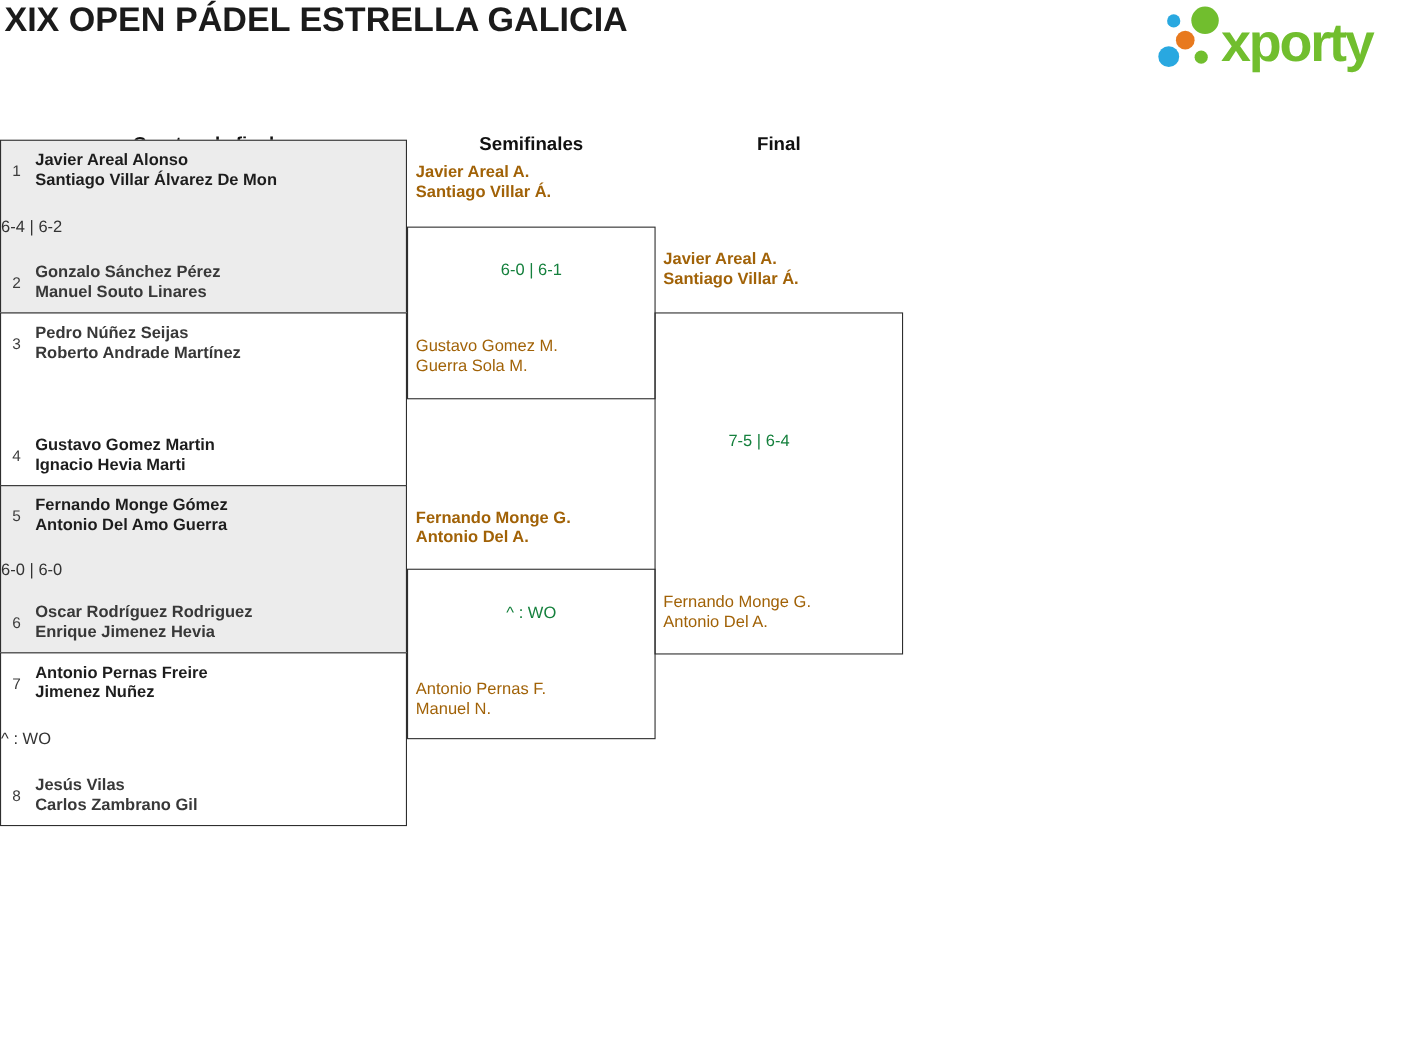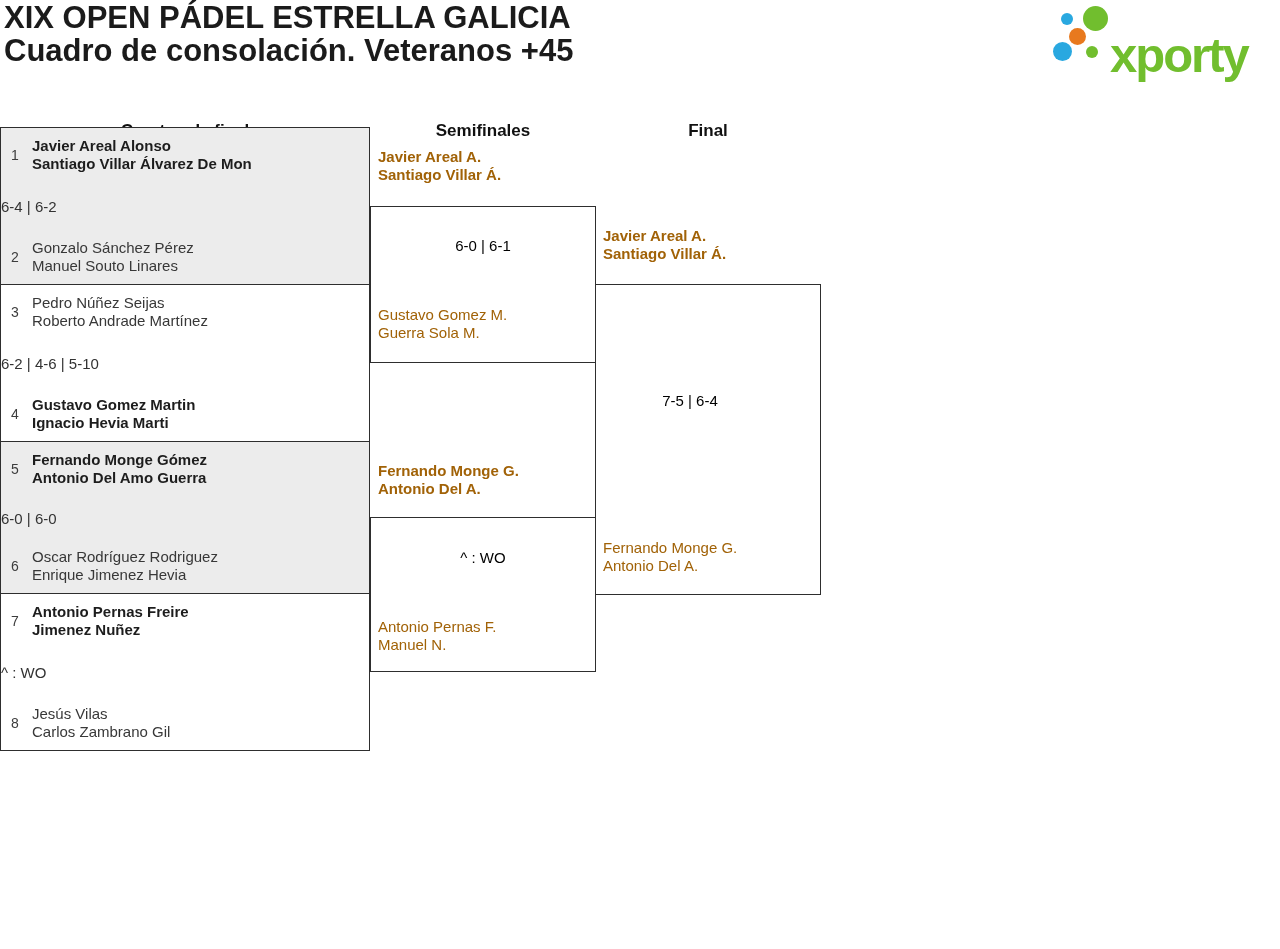--- a/index.html
+++ b/index.html
@@ -9,66 +9,65 @@
   
   .title{position:absolute;left:4px;top:1px;font-weight:700;font-size:31px;
          line-height:33px;color:#1b1b1b;}
   .logo{position:absolute;left:1046px;top:5px;width:232px;height:68px;cursor:pointer;}
   .dot{position:absolute;border-radius:50%;}
   .dot.blue-sm{left:15px;top:8px;width:12px;height:12px;}
   .dot.green-lg{left:37px;top:1px;width:25px;height:25px;}
   .dot.orange{left:23px;top:23px;width:17px;height:17px;}
   .dot.blue-lg{left:7px;top:37px;width:19px;height:19px;}
   .dot.green-sm{left:40px;top:41px;width:12px;height:12px;}
-  .logo-text{position:absolute;left:64px;top:16px;height:68px;display:flex;align-items:center;
+  .logo-text{position:absolute;left:64px;top:0;height:68px;display:flex;align-items:center;
              font-size:49px;font-weight:700;letter-spacing:-2px;}
 
   
   .colhead{position:absolute;top:97px;font-weight:700;font-size:17px;
            text-align:center;color:#111;margin-top:24px;}
   .ch1{left:0;width:370px;} .ch2{left:370px;width:226px;} .ch3{left:595px;width:226px;}
 
   
   .qf{position:absolute;left:0;width:370px;border:1px solid #2e2e2e;box-sizing:border-box;}
   .q1{top:127px;height:158px;background:#ececec;}
   .q2{top:284px;height:158px;background:#ffffff;}
   .q3{top:441px;height:153px;background:#ececec;}
   .q4{top:593px;height:158px;background:#ffffff;}
   .row{position:absolute;left:6px;right:6px;display:flex;align-items:center;gap:9px;}
   .row.top{top:9px;} .row.bottom{bottom:9px;}
   .seed{flex:none;width:16px;text-align:center;font-size:14px;color:#3c3c3c;}
-  .names{font-size:15px;line-height:18px;color:#383838;}
+  .names{font-size:15px;line-height:18px;color:#383838;font-weight:bold;}
   .bold{font-weight:700;color:#1d1d1d;}
   .score{position:absolute;left:0;width:100%;top:50%;transform:translateY(-50%);
          text-align:left;font-size:15px;color:#333;}
 
   
   .box{position:absolute;border:1px solid #2e2e2e;box-sizing:border-box;background:transparent;}
   .sf1{left:370px;top:206px;width:226px;height:157px;}
   .sf2{left:370px;top:517px;width:226px;height:155px;}
   .fin{left:595px;top:284px;width:226px;height:311px;}
 
   
   .flabel{position:absolute;font-size:15px;line-height:18px;color:#a16207;}
   .sf1t{left:378px;top:148px;} .sf1b{left:378px;top:306px;}
   .sf2t{left:378px;top:462px;} .sf2b{left:378px;top:618px;}
   .fint{left:603px;top:227px;} .finb{left:603px;top:539px;}
-  .boxscore{position:absolute;text-align:center;font-size:15px;color:#000000;}
+  .boxscore{position:absolute;text-align:center;font-size:15px;color:#15803d;}
   .sc1{left:370px;width:226px;top:237px;}
   .sc2{left:370px;width:226px;top:549px;}
   .scf{left:577px;width:226px;top:392px;}
 </style>
 </head>
 <body>
 
 <div class="page">
 
   <div class="title">
     <div>XIX OPEN PÁDEL ESTRELLA GALICIA</div>
-    <div>Cuadro de consolación. Veteranos +45</div>
   </div>
 
   <div class="logo">
     <span class="dot blue-sm" style="background: rgb(41, 168, 224);"></span>
     <span class="dot green-lg" style="background: rgb(113, 190, 46);"></span>
     <span class="dot orange" style="background: rgb(232, 121, 30);"></span>
     <span class="dot blue-lg" style="background: rgb(41, 168, 224);"></span>
     <span class="dot green-sm" style="background: rgb(113, 190, 46);"></span>
     <span class="logo-text" style="color: rgb(113, 190, 46);">xporty</span>
   </div>
@@ -96,21 +95,20 @@
   </div>
 
   <div class="qf q2">
     <div class="row top">
       <span class="seed">3</span>
       <span class="names">
         <div>Pedro Núñez Seijas</div>
         <div>Roberto Andrade Martínez</div>
       </span>
     </div>
-    <div class="score">6-2 | 4-6 | 5-10</div>
     <div class="row bottom">
       <span class="seed">4</span>
       <span class="names bold">
         <div>Gustavo Gomez Martin</div>
         <div>Ignacio Hevia Marti</div>
       </span>
     </div>
   </div>
 
   <div class="qf q3">

